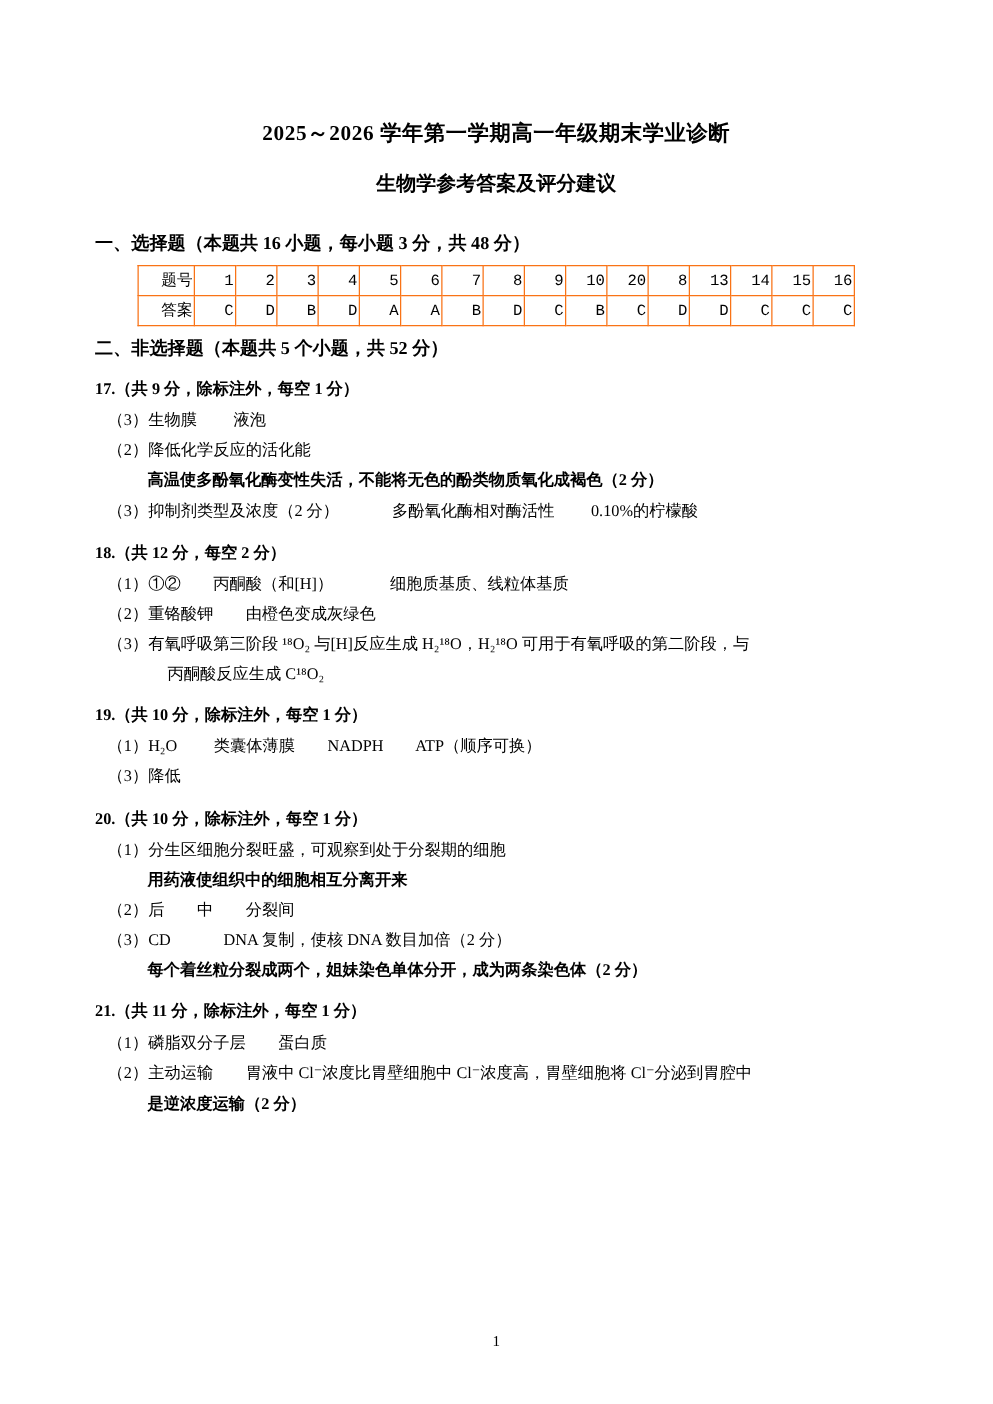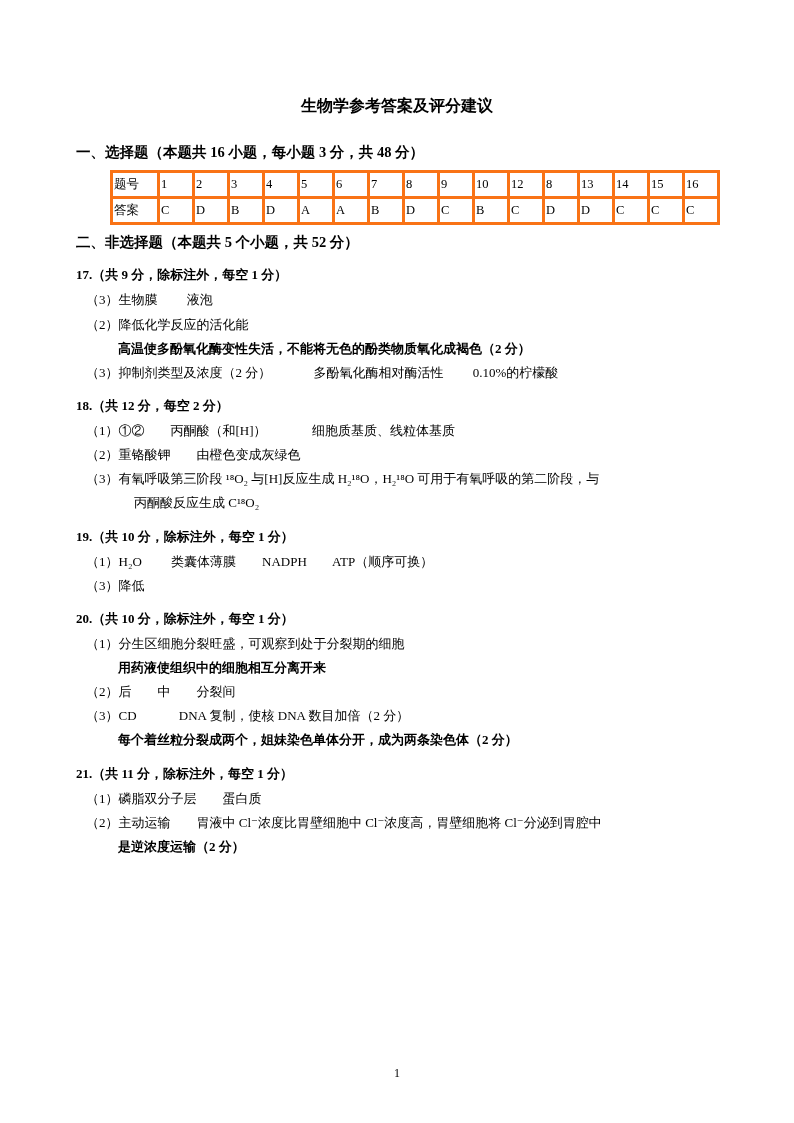--- a/index.html
+++ b/index.html
@@ -41,26 +41,26 @@
     font-weight: bold;
     margin: 8px 0 8px 0;
     padding-left: 4px;
   }
   table.answers {
     border-collapse: collapse;
     margin: 6px 0 8px 38px;
     font-size: 12.5px;
   }
   table.answers td {
-    border: 3px solid #f97316;
+    border: 1px solid #f97316;
     width: 30px;
     height: 21px;
-    text-align: left;
+    text-align: right;
     vertical-align: middle;
-    font-family: Liberation Serif, serif;
+    font-family: Liberation Mono, monospace;
   }
   table.answers td.head {
     width: 42px;
     font-weight: normal;
     letter-spacing: 0px;
   }
   .qhead {
     font-size: 13px;
     font-weight: bold;
     margin: 14px 0 6px 0;
@@ -87,39 +87,40 @@
     width: 794px;
     text-align: center;
     font-size: 12px;
   }
 </style>
 </head>
 <body>
 
 <div class="page">
 
+  <div class="title">2025～2026 学年第一学期高一年级期末学业诊断</div>
   <div class="subtitle">生物学参考答案及评分建议</div>
 
   <div class="section-head">一、选择题（本题共 16 小题，每小题 3 分，共 48 分）</div>
 
   <table class="answers">
     <tbody>
         <tr>
       <td class="head">题号</td>
       <td>1</td>
       <td>2</td>
       <td>3</td>
       <td>4</td>
       <td>5</td>
       <td>6</td>
       <td>7</td>
       <td>8</td>
       <td>9</td>
       <td>10</td>
-      <td>12</td>
+      <td>20</td>
       <td>8</td>
       <td>13</td>
       <td>14</td>
       <td>15</td>
       <td>16</td>
     </tr>
     <tr>
       <td class="head">答案</td>
       <td>C</td>
       <td>D</td>

